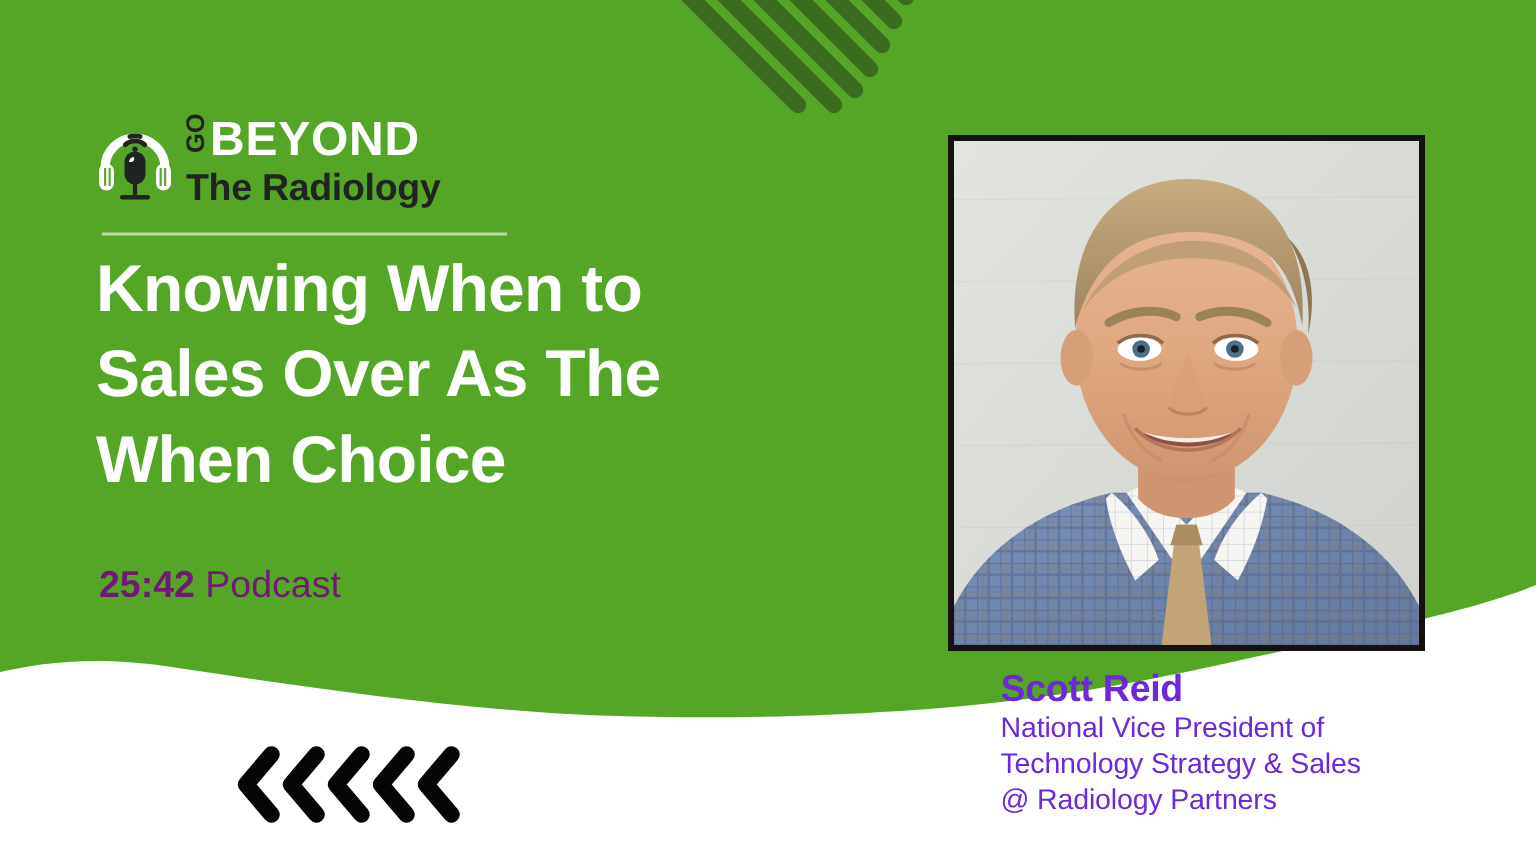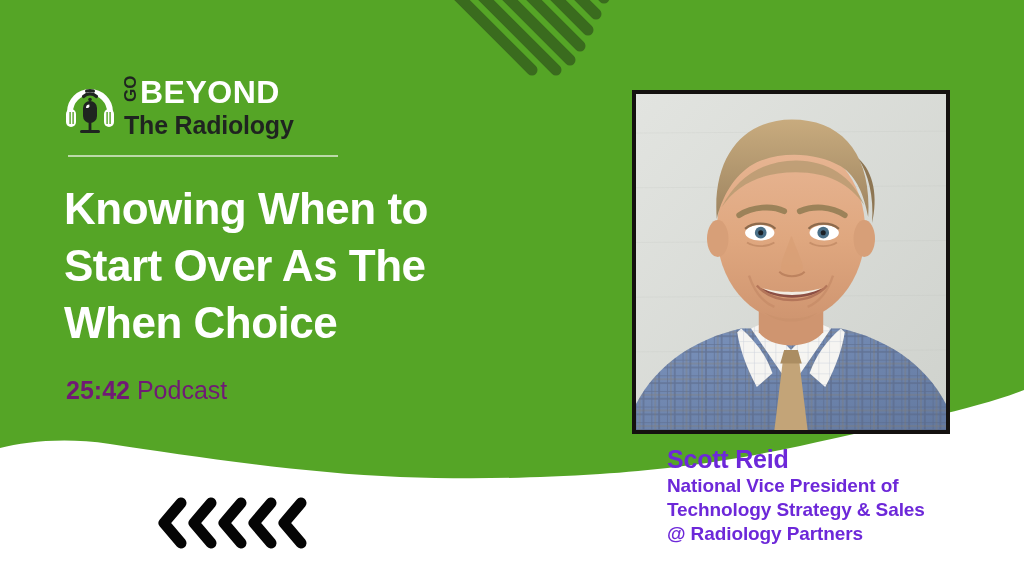--- a/index.html
+++ b/index.html
@@ -73,21 +73,21 @@
   }
   .logo-rule {
     position:absolute; left:68px; top:155px;
     width:270px; height:2px;
     background:#cfe3c0;
     opacity:.85;
   }
 
   
   .headline {
-    position:absolute; left:64px; top:180px;
+    position:absolute; left:64px; top:164px;
     width:520px;
     color:#ffffff;
     font-size:44px;
     font-weight:bold;
     line-height:57px;
     letter-spacing:-0.5px;
   }
   .headline span { display:block; }
 
   
@@ -123,21 +123,21 @@
     color:#6d28d9;
   }
   .speaker-name {
     font-size:25px;
     font-weight:bold;
     line-height:29px;
     letter-spacing:-0.2px;
   }
   .speaker-role {
     font-size:19px;
-    font-weight:bold;
+    font-weight:normal;
     line-height:24px;
     letter-spacing:-0.1px;
   }
   .speaker-role span { display:block; }
 </style>
 </head>
 <body>
 
 <div class="slide">
 
@@ -196,21 +196,21 @@
         <div class="logo-connection">The Radiology</div>
       </div>
 
     </div>
   </div>
 
   <div class="logo-rule"></div>
 
   <h1 class="headline">
     <span>Knowing When to</span>
-    <span>Start Over As The</span>
+    <span>Sales Over As The</span>
     <span>When Choice</span>
   </h1>
 
   <div class="duration">
     <span class="time">25:42</span><span class="kind">&nbsp;<span>Podcast</span></span>
   </div>
 
   <svg class="chevrons" viewBox="0 0 160 56">
     <g stroke="#050505" stroke-width="11" stroke-linecap="round" stroke-linejoin="round" fill="none">
       <polyline points="26,8 9,28 26,48"></polyline>

